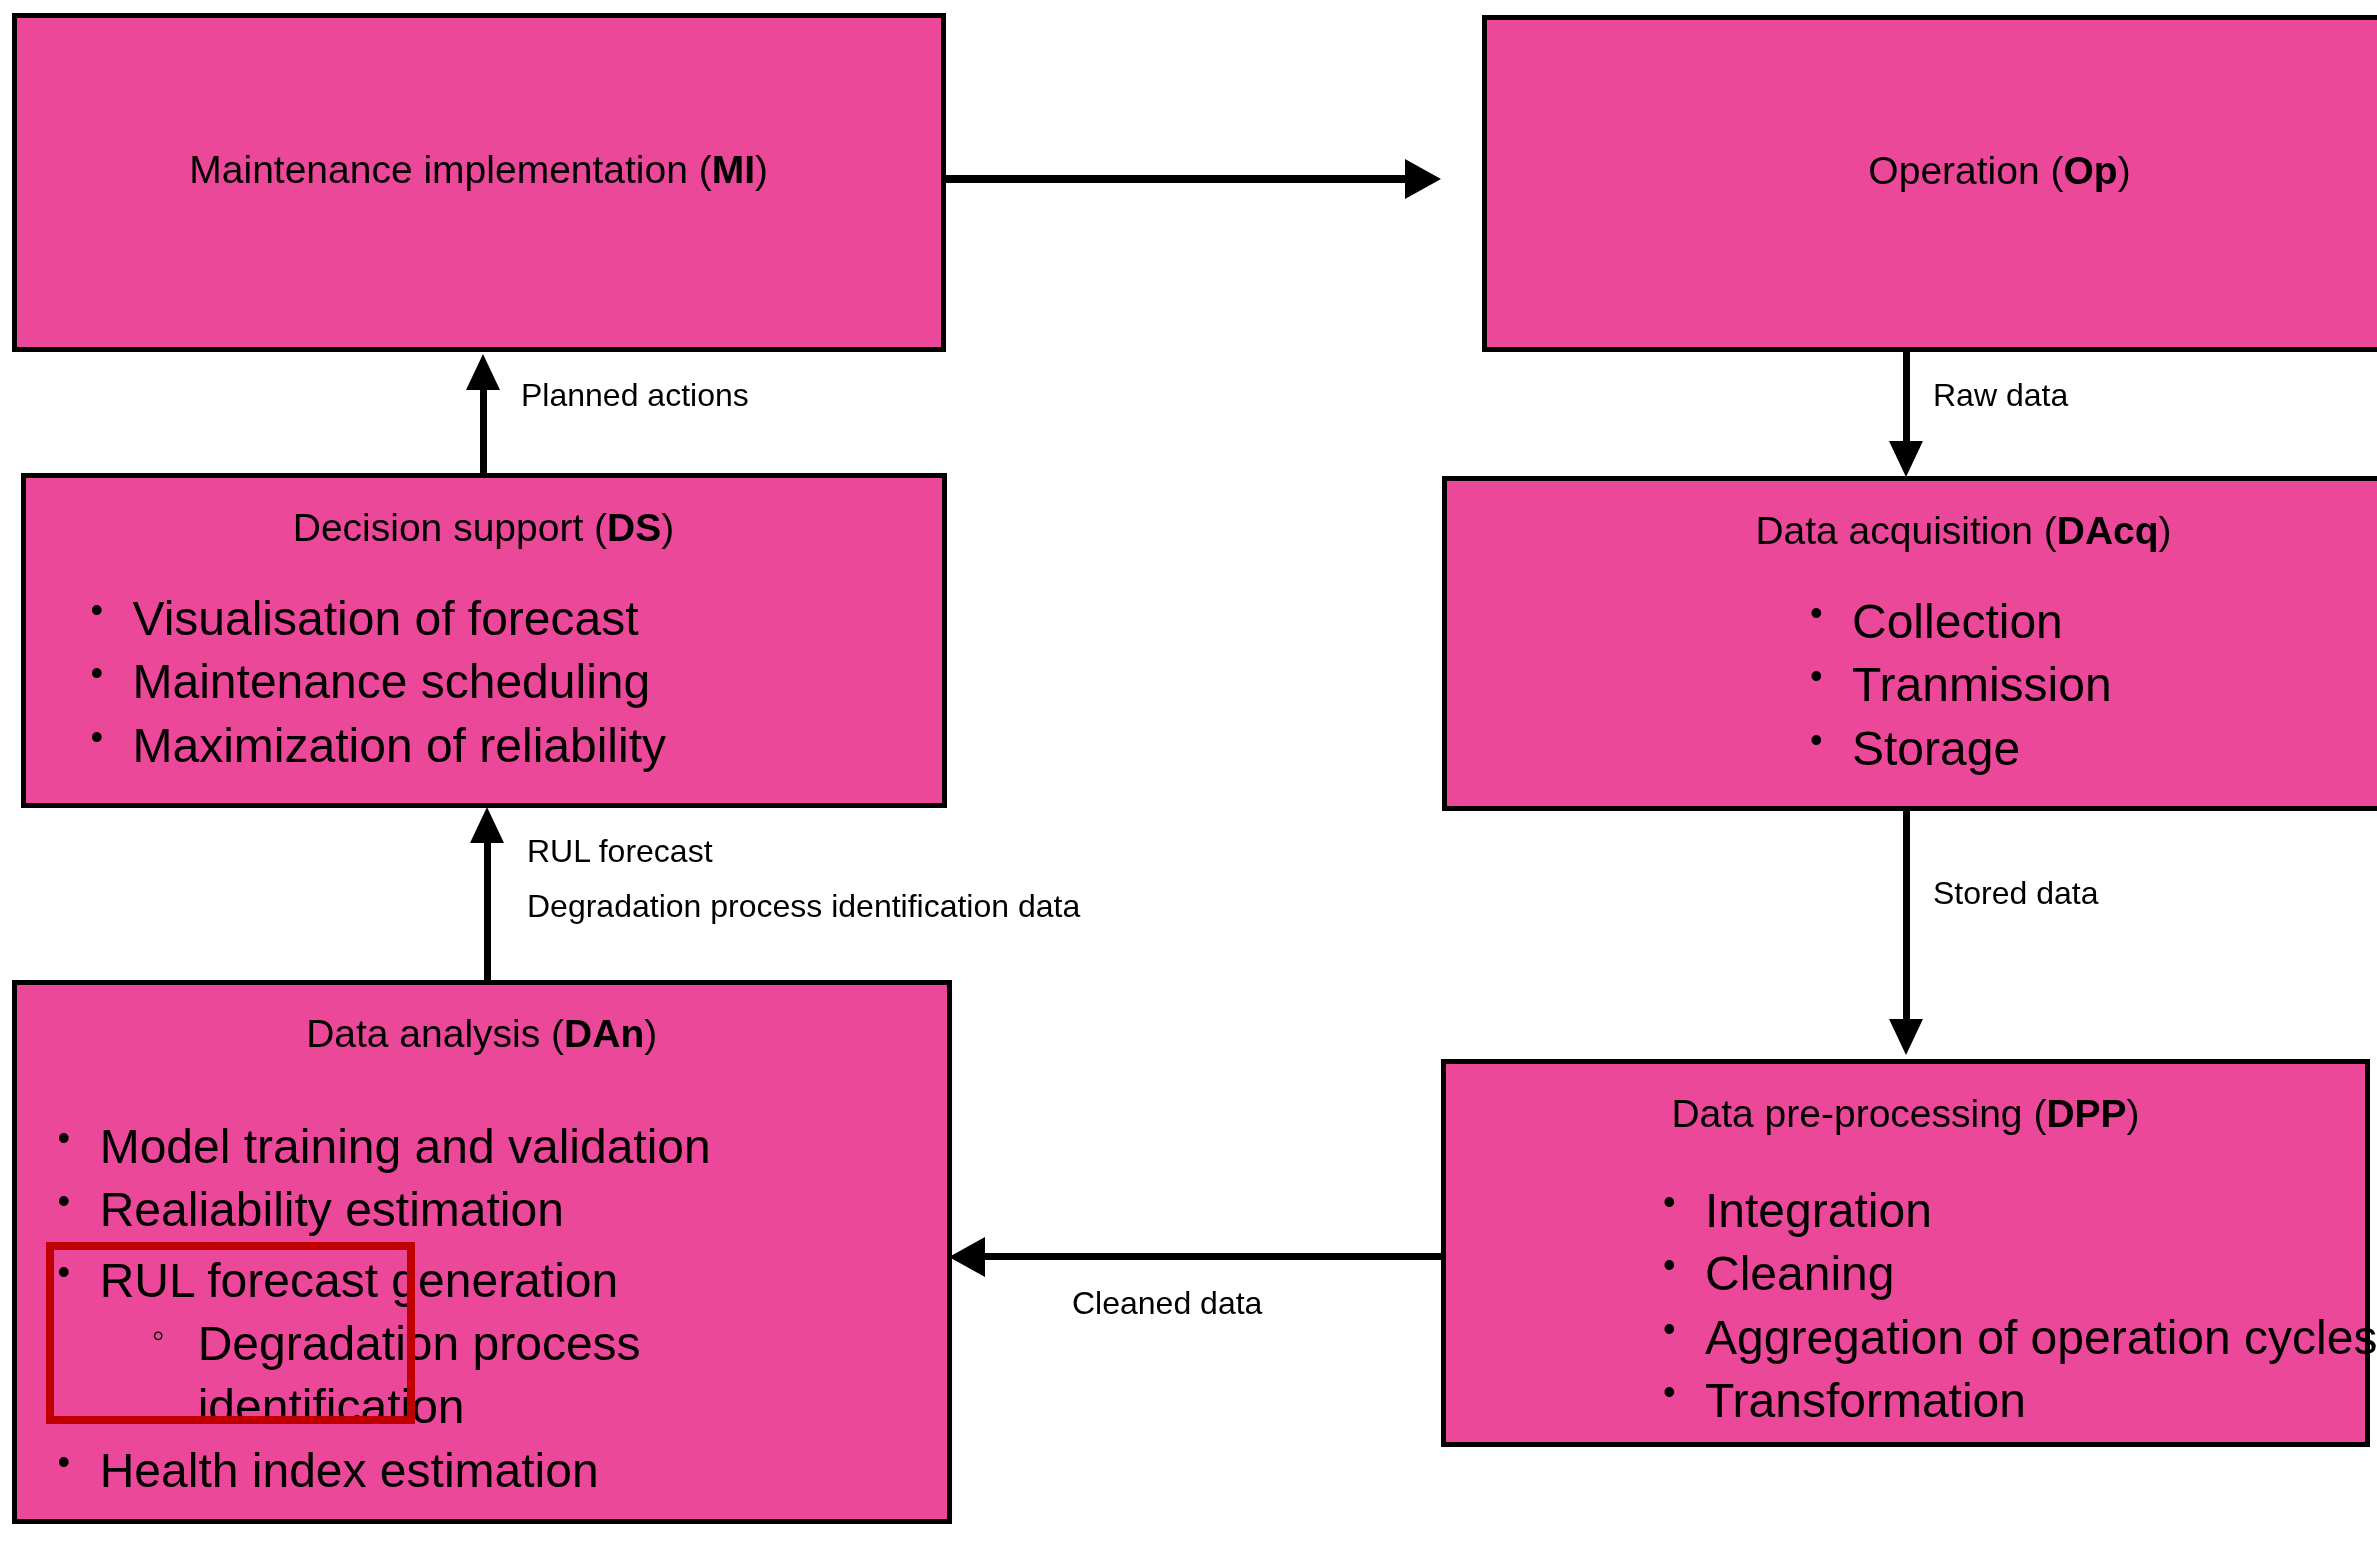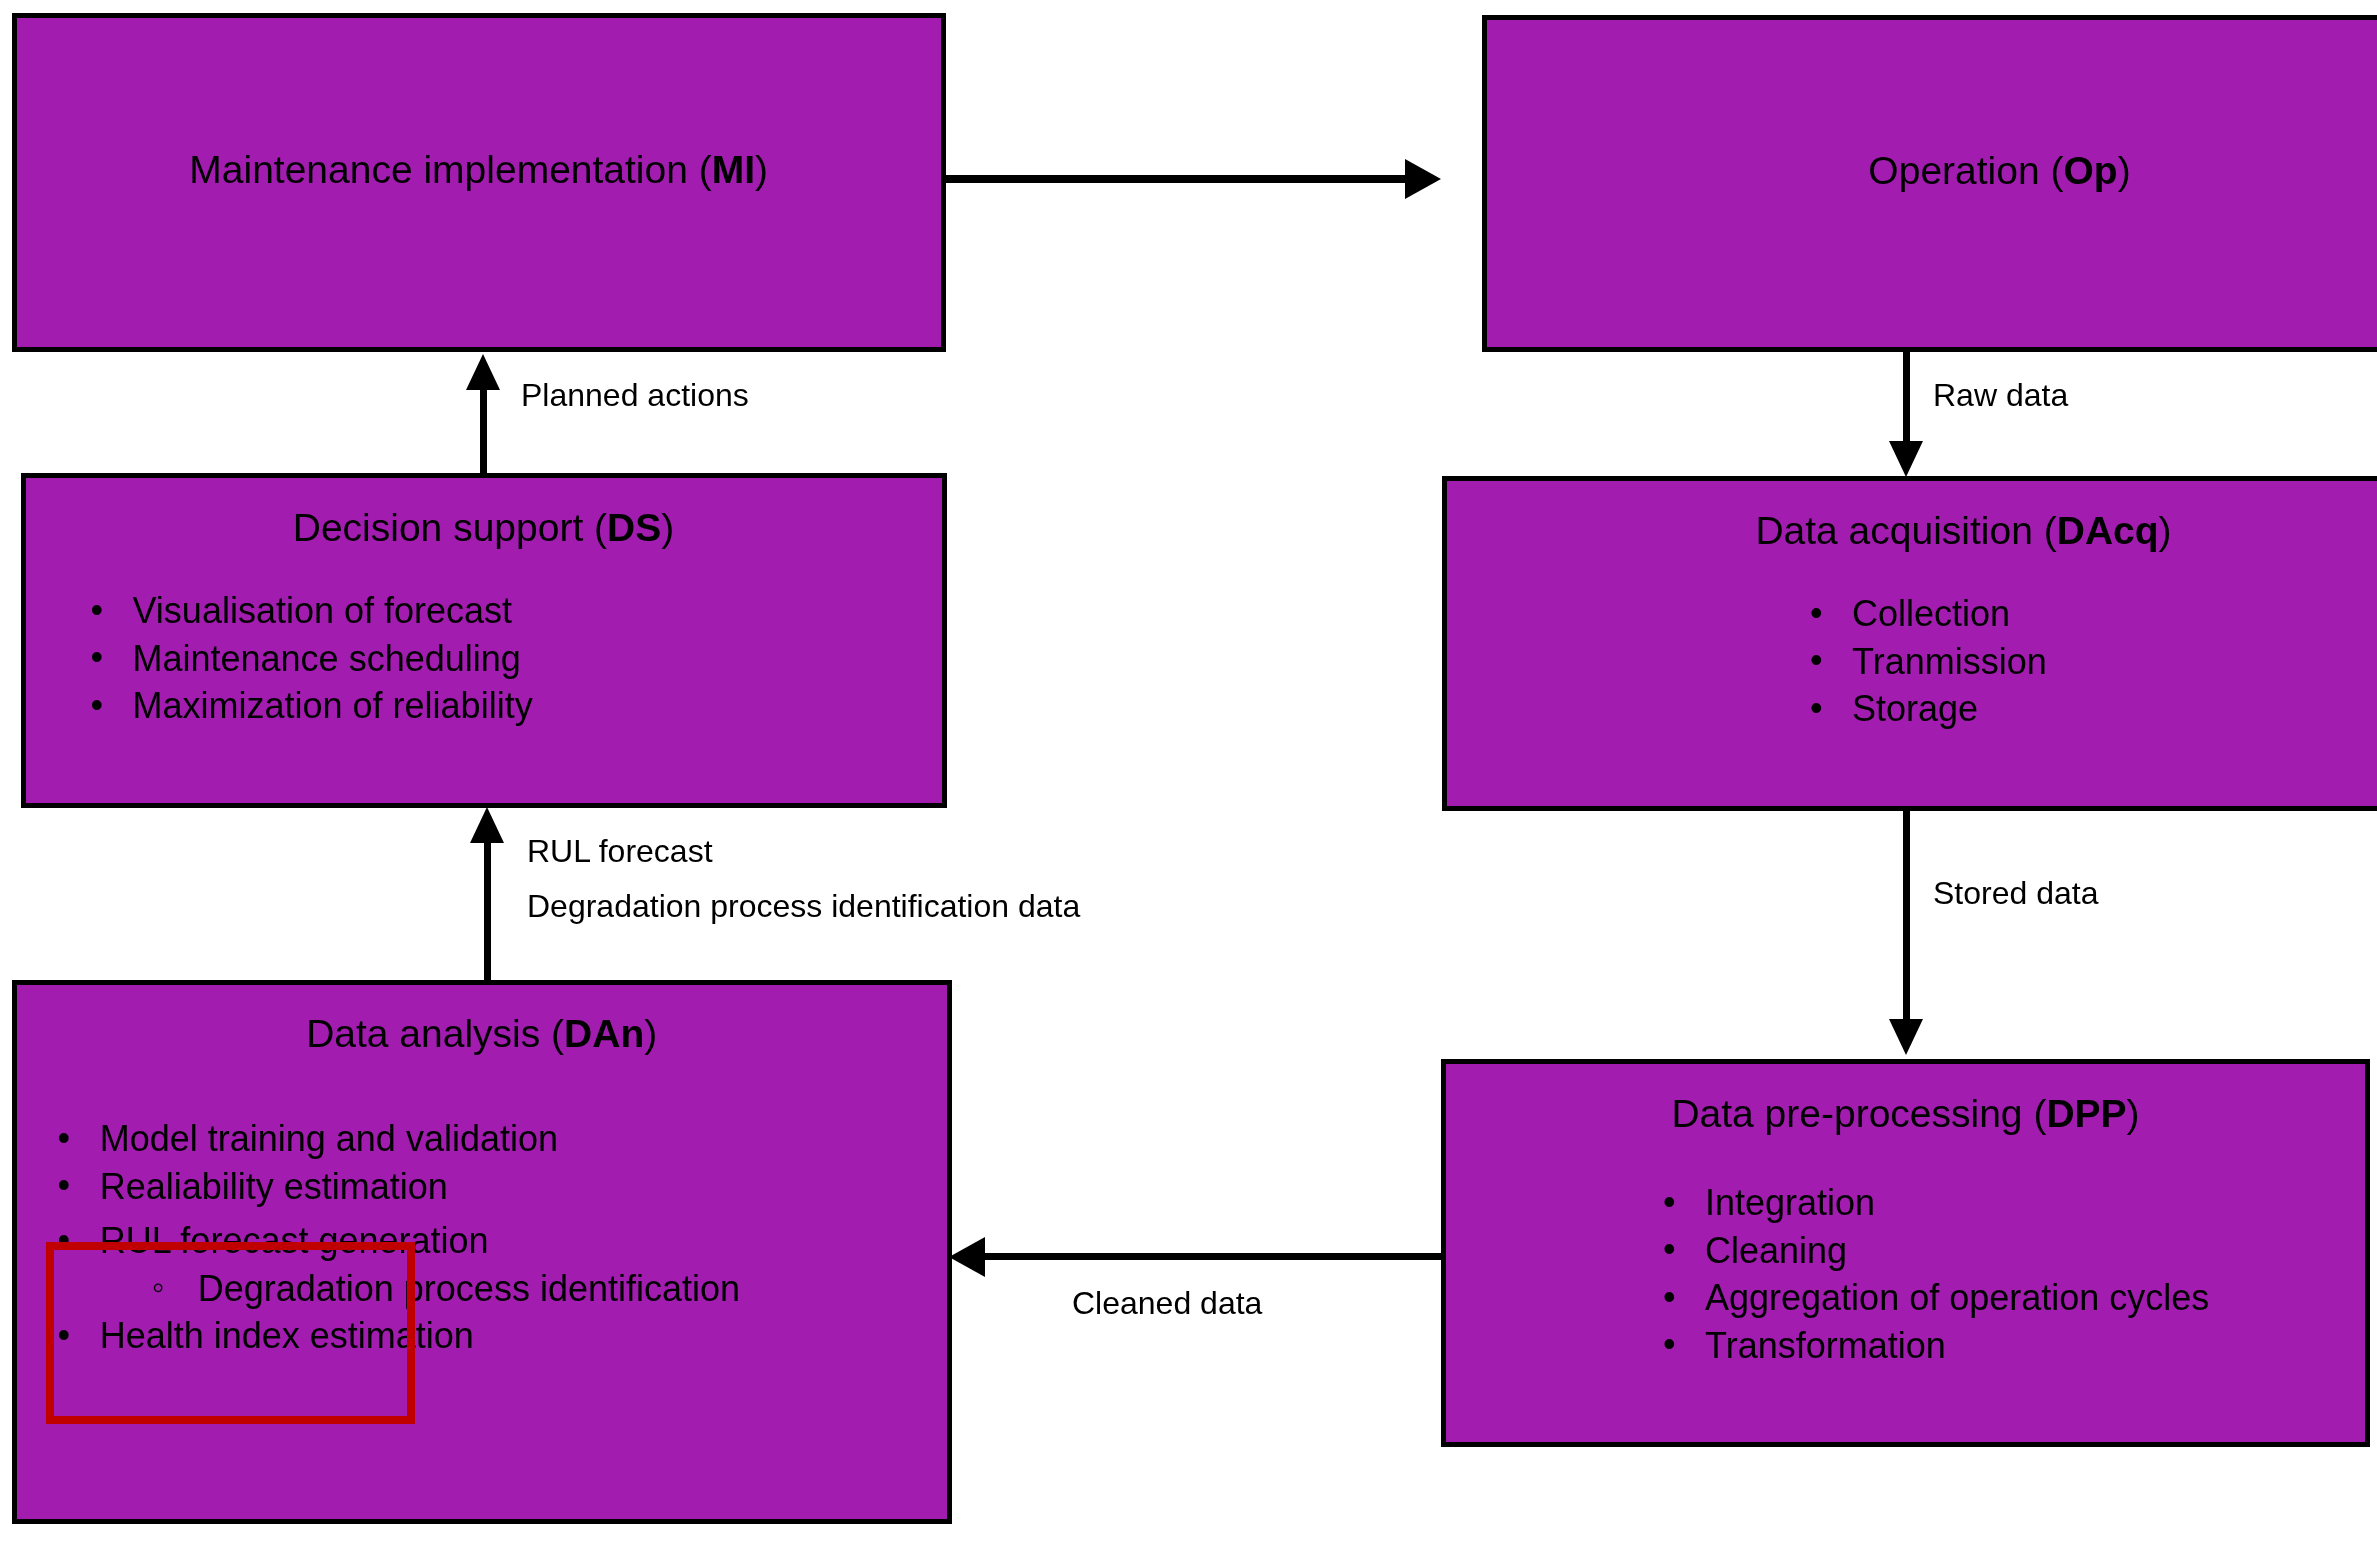--- a/index.html
+++ b/index.html
@@ -13,41 +13,41 @@
     height: 1546px;
     background: #ffffff;
     font-family: "Liberation Sans", sans-serif;
     color: #000000;
     overflow: hidden;
   }
   .box {
     position: absolute;
     box-sizing: border-box;
     border: 5.3px solid #000000;
-    background: #a21caf;
+    background: #ec4899;
   }
   .box-title {
     position: absolute;
     left: 0;
     right: 0;
     text-align: center;
     font-size: 39px;
     line-height: 1.12;
     white-space: nowrap;
   }
   .box-title b { font-weight: bold; }
   .bullets {
     position: absolute;
     list-style: none;
     margin: 0;
     padding: 0;
   }
   .bullets li {
     position: relative;
-    font-size: 36px;
+    font-size: 48px;
     line-height: 1.32;
     padding-left: 48px;
     white-space: nowrap;
   }
   .bullets li::before {
     content: "\2022";
     position: absolute;
     left: 5.9px;
     top: -1.2px;
     font-size: 36px;

